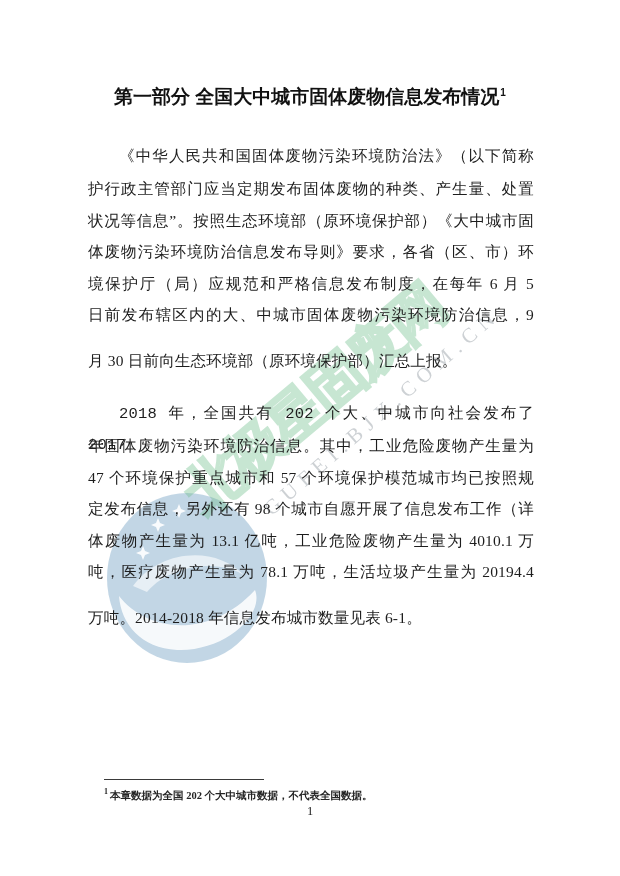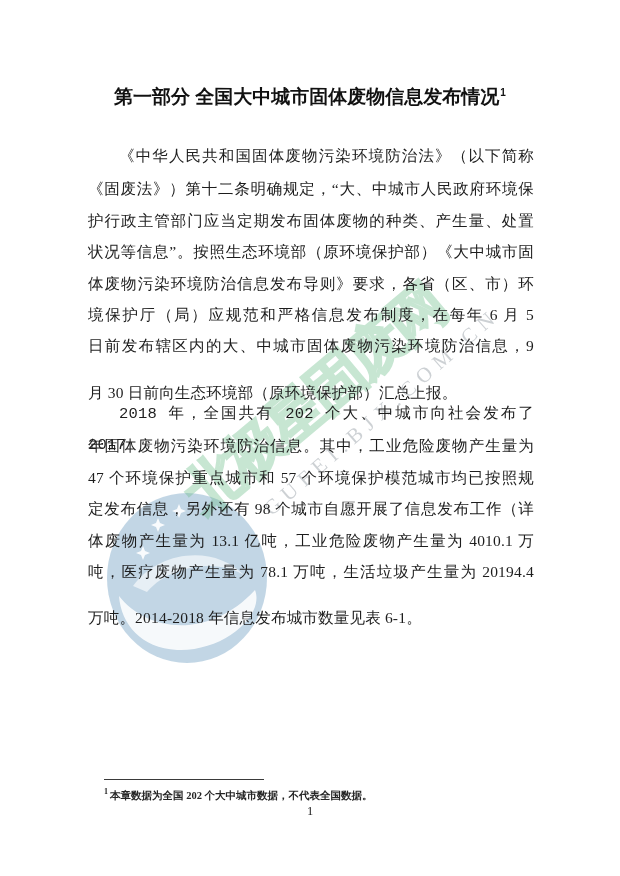--- a/index.html
+++ b/index.html
@@ -160,21 +160,20 @@
     <div class="wm-cn">北极星固废网</div>
     <div class="wm-latin">GUFEI.BJX.COM.CN</div>
   </div>
 
   <div class="content">
 
     <h1 class="title"><span>第一部分 全国大中城市固体废物信息发布情况</span><sup>1</sup></h1>
 
     <div class="para p1">
       <div class="line indent">《中华人民共和国固体废物污染环境防治法》（以下简称</div>
-      <div class="line">《固废法》）第十二条明确规定，“大、中城市人民政府环境保</div>
       <div class="line">护行政主管部门应当定期发布固体废物的种类、产生量、处置</div>
       <div class="line">状况等信息”。按照生态环境部（原环境保护部）《大中城市固</div>
       <div class="line">体废物污染环境防治信息发布导则》要求，各省（区、市）环</div>
       <div class="line">境保护厅（局）应规范和严格信息发布制度，在每年 6 月 5</div>
       <div class="line">日前发布辖区内的大、中城市固体废物污染环境防治信息，9</div>
       <div class="line last">月 30 日前向生态环境部（原环境保护部）汇总上报。</div>
     </div>
 
     <div class="para p2">
       <div class="line indent">2018 年，全国共有 202 个大、中城市向社会发布了 2017</div>

